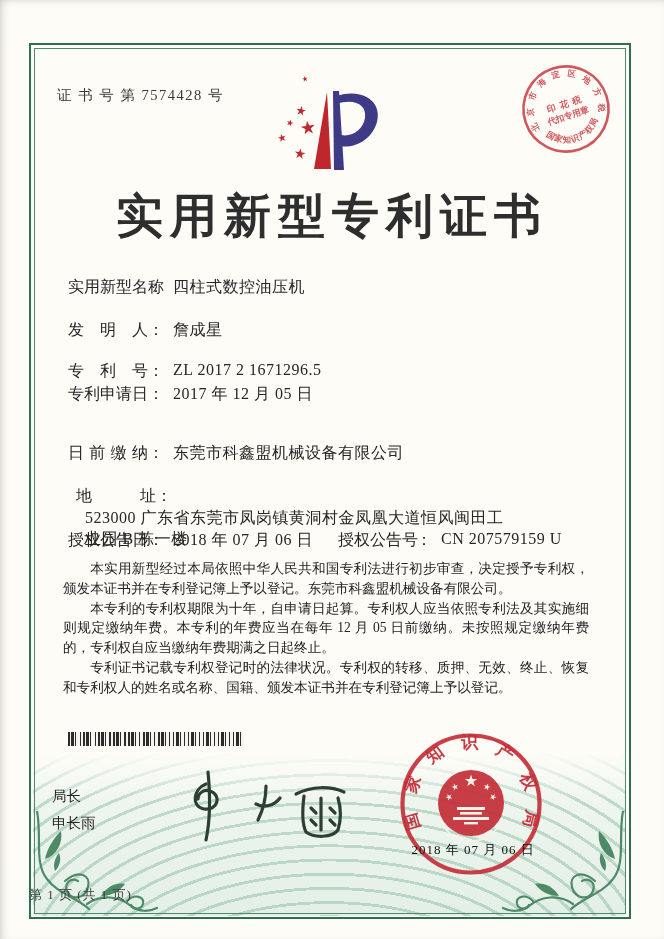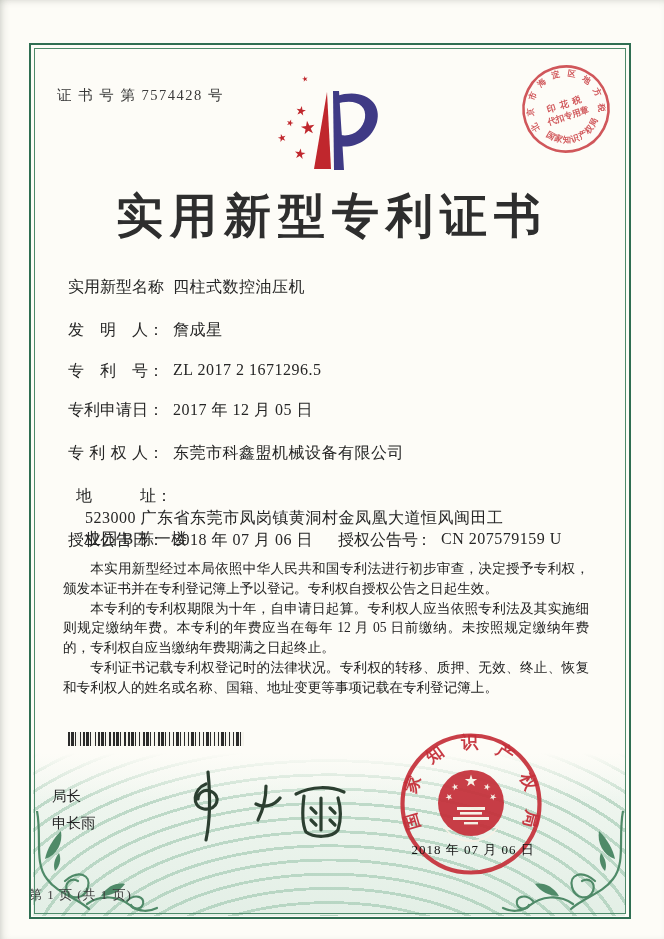--- a/index.html
+++ b/index.html
@@ -22,21 +22,21 @@
   }
   .cert-no{position:absolute;left:57px;top:86px;font-size:14.5px;letter-spacing:1.5px;color:#3a3a3a;z-index:2;}
   .logo{position:absolute;left:270px;top:72px;z-index:2;}
   .tax-stamp{position:absolute;left:520px;top:63px;z-index:2;transform:rotate(-18deg);opacity:.92;}
   .title{position:absolute;left:0;top:185px;width:664px;text-align:center;font-size:47px;font-weight:bold;
          letter-spacing:7px;color:#2e2e2e;z-index:2;margin:0;}
   .row{position:absolute;left:68px;font-size:16px;color:#262626;z-index:2;white-space:nowrap;}
   .flabel{display:inline-block;width:80px;text-align:justify;text-align-last:justify;text-justify:inter-character;vertical-align:top;}
   .colon{display:inline-block;vertical-align:top;}
   .fvalue{display:inline-block;margin-left:9px;vertical-align:top;letter-spacing:.5px;}
-  .r1{top:277px}.r2{top:320px}.r3{top:361px}.r4{top:400px}.r5{top:443px}
+  .r1{top:277px}.r2{top:320px}.r3{top:361px}.r4{top:384px}.r5{top:443px}
   .r6{top:486px;white-space:normal;width:520px;margin-left:8px;}
   .r6 .fvalue{width:420px;line-height:21px;}
   .r7{top:530px;width:530px;}
   .grant-no{position:absolute;left:270px;top:0;}
   .flabel2{display:inline-block;width:78px;text-align:justify;text-align-last:justify;text-justify:inter-character;vertical-align:top;}
   .bodytext{position:absolute;left:63px;top:559px;width:526px;font-size:13.6px;line-height:19.8px;
             color:#222;text-align:justify;z-index:2;}
   .bodytext p{margin:0;text-indent:2em;}
   .barcode{position:absolute;left:68px;top:732px;width:176px;height:14px;z-index:2;
     background:repeating-linear-gradient(90deg,#2b2b2b 0 1.5px,#f6f5ee 1.5px 3px,#2b2b2b 3px 6px,#f6f5ee 6px 7px,#2b2b2b 7px 8px,#f6f5ee 8px 11.5px,#2b2b2b 11.5px 12.5px,#f6f5ee 12.5px 15px);}
@@ -131,36 +131,36 @@
   <div class="row r2">
     <span class="flabel">发明人</span><span class="colon">：</span><span class="fvalue">詹成星</span>
   </div>
   <div class="row r3">
     <span class="flabel">专利号</span><span class="colon">：</span><span class="fvalue">ZL 2017 2 1671296.5</span>
   </div>
   <div class="row r4">
     <span class="flabel">专利申请日</span><span class="colon">：</span><span class="fvalue">2017 年 12 月 05 日</span>
   </div>
   <div class="row r5">
-    <span class="flabel">专利权人</span><span class="colon">：</span><span class="fvalue">东莞市科鑫盟机械设备有限公司</span>
+    <span class="flabel">日前缴纳</span><span class="colon">：</span><span class="fvalue">东莞市科鑫盟机械设备有限公司</span>
   </div>
   <div class="row r6">
     <span class="flabel">地址</span><span class="colon">：</span><span class="fvalue">523000 广东省东莞市凤岗镇黄洞村金凤凰大道恒风闽田工业园 B 栋一楼</span>
   </div>
   <div class="row r7">
     <span class="flabel">授权公告日</span><span class="colon">：</span><span class="fvalue">2018 年 07 月 06 日</span>
     <span class="grant-no">
       <span class="flabel2">授权公告号</span><span class="colon">：</span><span class="fvalue">CN 207579159 U</span>
     </span>
   </div>
 
   <div class="bodytext">
-    <p>本实用新型经过本局依照中华人民共和国专利法进行初步审查，决定授予专利权，颁发本证书并在专利登记簿上予以登记。专利权自授权公告之日起生效。</p>
+    <p>本实用新型经过本局依照中华人民共和国专利法进行初步审查，决定授予专利权，颁发本证书并在专利登记簿上予以登记。东莞市科鑫盟机械设备有限公司。</p>
     <p>本专利的专利权期限为十年，自申请日起算。专利权人应当依照专利法及其实施细则规定缴纳年费。本专利的年费应当在每年 12 月 05 日前缴纳。未按照规定缴纳年费的，专利权自应当缴纳年费期满之日起终止。</p>
-    <p>专利证书记载专利权登记时的法律状况。专利权的转移、质押、无效、终止、恢复和专利权人的姓名或名称、国籍、地址变更等事项记载在专利登记簿上。</p>
+    <p>专利证书记载专利权登记时的法律状况。专利权的转移、质押、无效、终止、恢复和专利权人的姓名或名称、国籍、颁发本证书并在专利登记簿上予以登记。</p>
   </div>
 
   <div class="barcode"></div>
 
   <div class="director">
     <div>局长</div>
     <div>申长雨</div>
   </div>
 
   <svg class="sig" width="200" height="76" viewBox="0 0 200 76">

